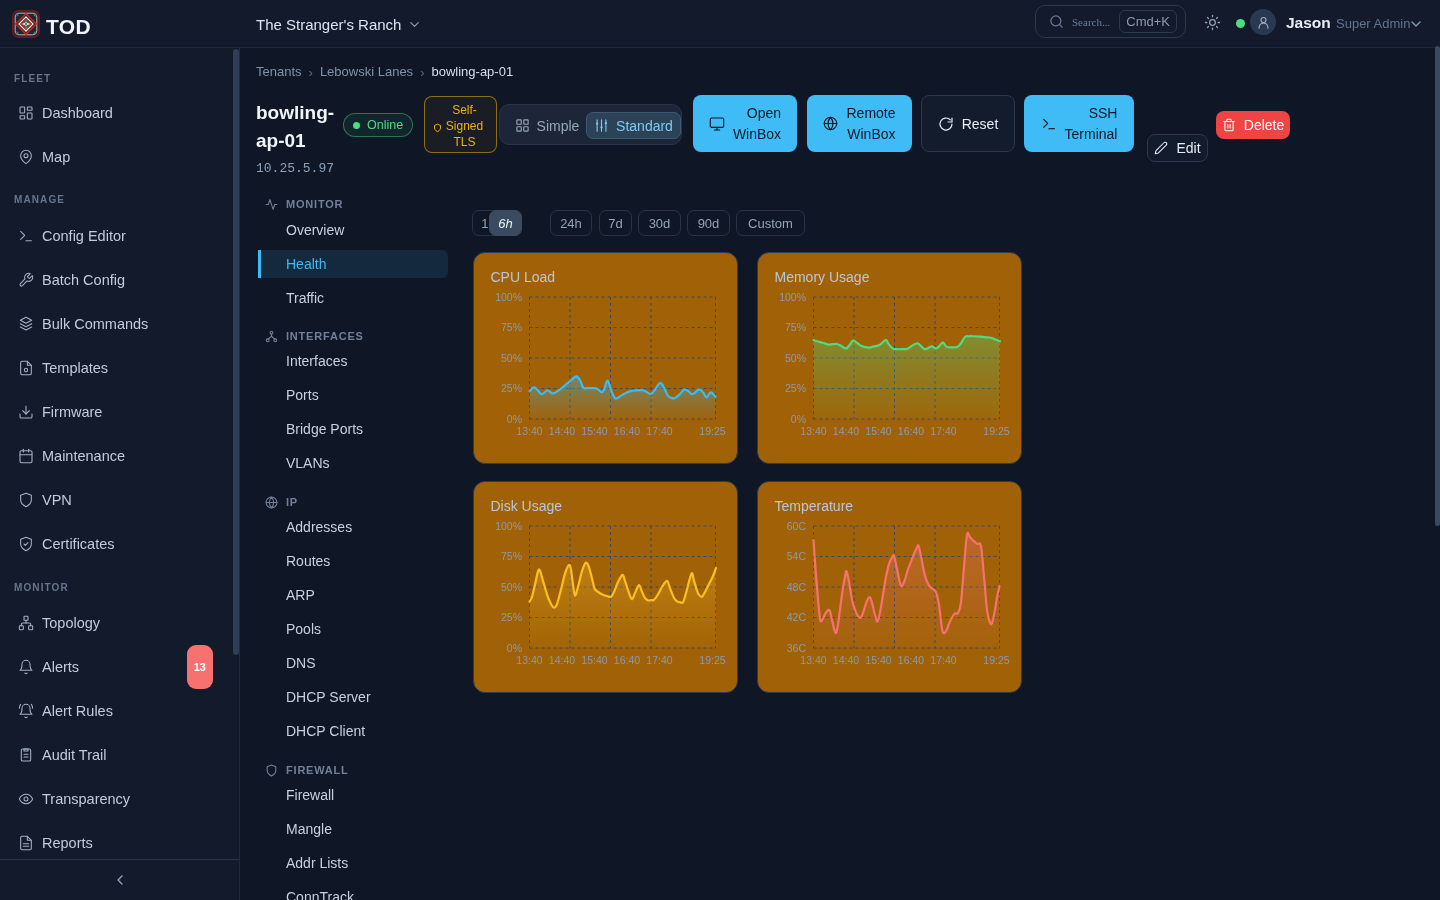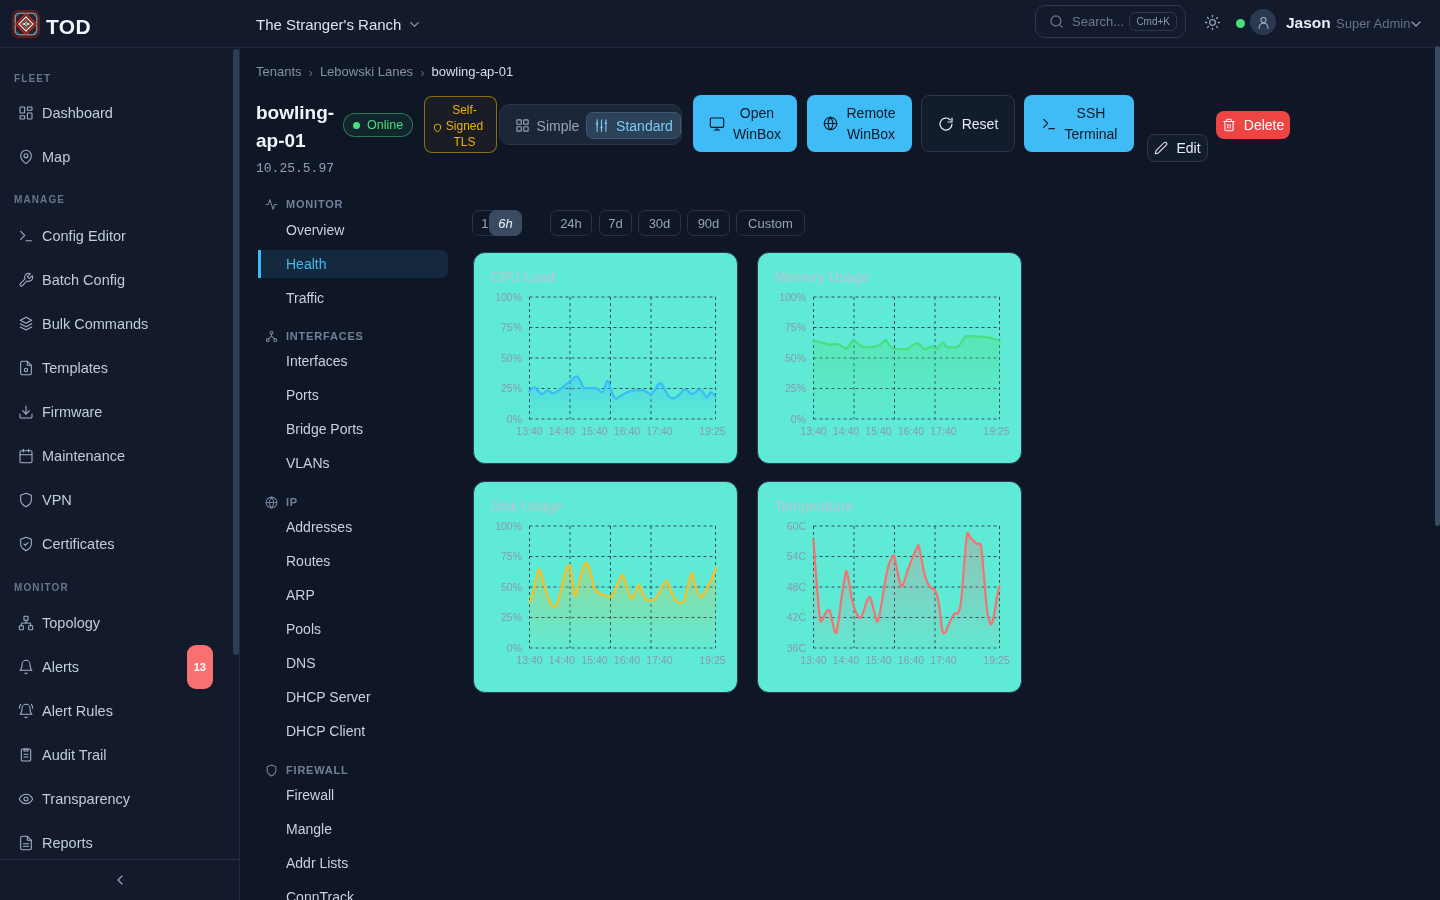--- a/index.html
+++ b/index.html
@@ -14,52 +14,52 @@
 .badge { background:#f87171; color:#fff; font-size:11px; font-weight:700; border-radius:9px; padding:16px 7px; margin-right:15px; }
 #collapse { position:absolute; left:0; top:811px; width:239px; height:41px; border-top:1px solid #27344a; display:flex; align-items:center; justify-content:center; color:#93a1b5; }
 .sthumb { position:absolute; border-radius:3px; background:#2a3650; }
 
 #logo { position:absolute; left:12px; top:10px; }
 #brand { position:absolute; left:46px; top:15px; font-size:21px; font-weight:700; color:#f1f5f9; letter-spacing:0.3px; }
 #tenant { position:absolute; left:256px; top:15px; font-size:15px; font-weight:500; color:#dbe3ef; }
 #tenant svg { position:relative; top:2px; left:6px; }
 #search { position:absolute; left:1035px; top:5px; width:151px; height:33px; border:1px solid #2a3850; border-radius:10px; display:flex; align-items:center; color:#64748b; }
 #search .mag { margin-left:13px; display:flex; }
-#search .stxt { font-size:13px; margin-left:8px; color:#6b7b93; }
-#search .kbd { position:absolute; right:8px; border:1px solid #2a3850; border-radius:6px; font-size:10px; color:#8b99ad; padding:3px 6px; }
+#search .stxt { font-size:11px; margin-left:8px; color:#6b7b93;font-family:Liberation Serif, serif; }
+#search .kbd { position:absolute; right:8px; border:1px solid #2a3850; border-radius:6px; font-size:13px; color:#8b99ad; padding:3px 6px; }
 
 .bc { position:absolute; left:256px; top:64px; font-size:13px; color:#8292a8; }
 .bc b { color:#d7dfeb; font-weight:500; }
 .bc .sep { color:#5b6b82; margin:0 7px; position:relative; top:1px; }
 #title { position:absolute; left:256px; top:99px; width:80px; font-size:19px; line-height:28px; font-weight:700; color:#f2f6fa; }
 #ip { position:absolute; left:256px; top:161px; font-family:"Liberation Mono",monospace; font-size:13px; color:#8da0b8; }
 #pill-online { position:absolute; left:343px; top:113px; height:24px; border:1px solid rgba(74,222,128,0.45); background:rgba(74,222,128,0.07); border-radius:12px; display:flex; align-items:center; padding:0 9px; color:#4ade80; font-size:12.5px; }
 #pill-online .dot { width:7px; height:7px; border-radius:50%; background:#4ade80; margin-right:7px; }
 #tls { position:absolute; left:424px; top:96px; width:73px; height:57px; border:1px solid rgba(234,179,8,0.55); background:rgba(234,179,8,0.05); border-radius:8px; color:#eab308; font-size:12px; line-height:16px; text-align:center; padding-top:5px; padding-left:8px; }
 #tls .ticon { position:absolute; left:8px; top:24px; }
 #seg { position:absolute; left:499px; top:104px; width:183px; height:41px; background:#1c2638; border:1px solid #27344a; border-radius:10px; }
 #seg .opt1 { position:absolute; left:8px; top:8px; width:78px; height:25px; display:flex; align-items:center; justify-content:center; color:#97a6bc; font-size:14px; }
 #seg .opt2 { position:absolute; left:86px; top:7px; width:95px; height:27px; background:#2b4257; border:1px solid #3b5975; border-radius:7px; display:flex; align-items:center; justify-content:center; color:#7fc9f4; font-size:14px; }
 #seg svg { margin-right:7px; }
 .btn { position:absolute; display:flex; align-items:center; justify-content:center; border-radius:8px; font-size:14px; }
 .btn .bic { display:flex; margin-right:8px; }
 .btn-blue { background:#3fbcf5; color:#0d1829; }
-.btn-blue .two { text-align:center; line-height:21px; }
+.btn-blue .two { text-align:right; line-height:21px; }
 .btn-dark { background:#131c2c; border:1px solid #2b374c; color:#e7edf5; }
 .btn-red { background:#ef4444; color:#fff; }
 
 .nhead { position:absolute; left:265px; height:20px; display:flex; align-items:center; font-size:11px; font-weight:700; letter-spacing:0.8px; color:#72819a; }
 .nic { display:flex; margin-right:8px; color:#72819a; }
 .nitem { position:absolute; left:258px; width:190px; height:28px; line-height:28px; padding-left:28px; font-size:14px; color:#c7d1df; border-radius:6px; }
 .nitem.active { background:#14293d; color:#41b9f1; border-left:3px solid #38bdf8; padding-left:25px; border-radius:0 6px 6px 0; }
 
 .tp { position:absolute; top:210px; height:26px; border:1px solid #273349; border-radius:7px; color:#94a3b8; font-size:13px; display:flex; align-items:center; justify-content:center; }
 .tp.on { background:#3a4a61; border-color:#3a4a61; color:#eef3f9; }
 
-.card { position:absolute; width:265px; height:212px; background:#5eead4; border:1px solid #2c3a54; border-radius:12px; }
+.card { position:absolute; width:265px; height:212px; background:#a16207; border:1px solid #2c3a54; border-radius:12px; }
 </style></head>
 <body>
 <div id="topbar">
   <div id="logo"><svg width="28" height="28" viewBox="0 0 28 28" xmlns="http://www.w3.org/2000/svg">
 <rect x="0.8" y="0.8" width="26.4" height="26.4" rx="6" fill="#2a2230" stroke="#6e1b1b" stroke-width="1.6"></rect>
 <rect x="3.2" y="3.2" width="21.6" height="21.6" rx="4" fill="none" stroke="#b9b9b9" stroke-width="1"></rect>
 <path d="M14 3.8 24.2 14 14 24.2 3.8 14Z" fill="none" stroke="#c22a22" stroke-width="1.5"></path>
 <path d="M14 7 21 14 14 21 7 14Z" fill="none" stroke="#f1e8d8" stroke-width="1.3"></path>
 <path d="M14 9.2 18.8 14 14 18.8 9.2 14Z" fill="none" stroke="#c22a22" stroke-width="1.5"></path>
 <path d="M9.8 14 14 11.9 18.2 14 14 16.1Z" fill="#f1e8d8"></path>

